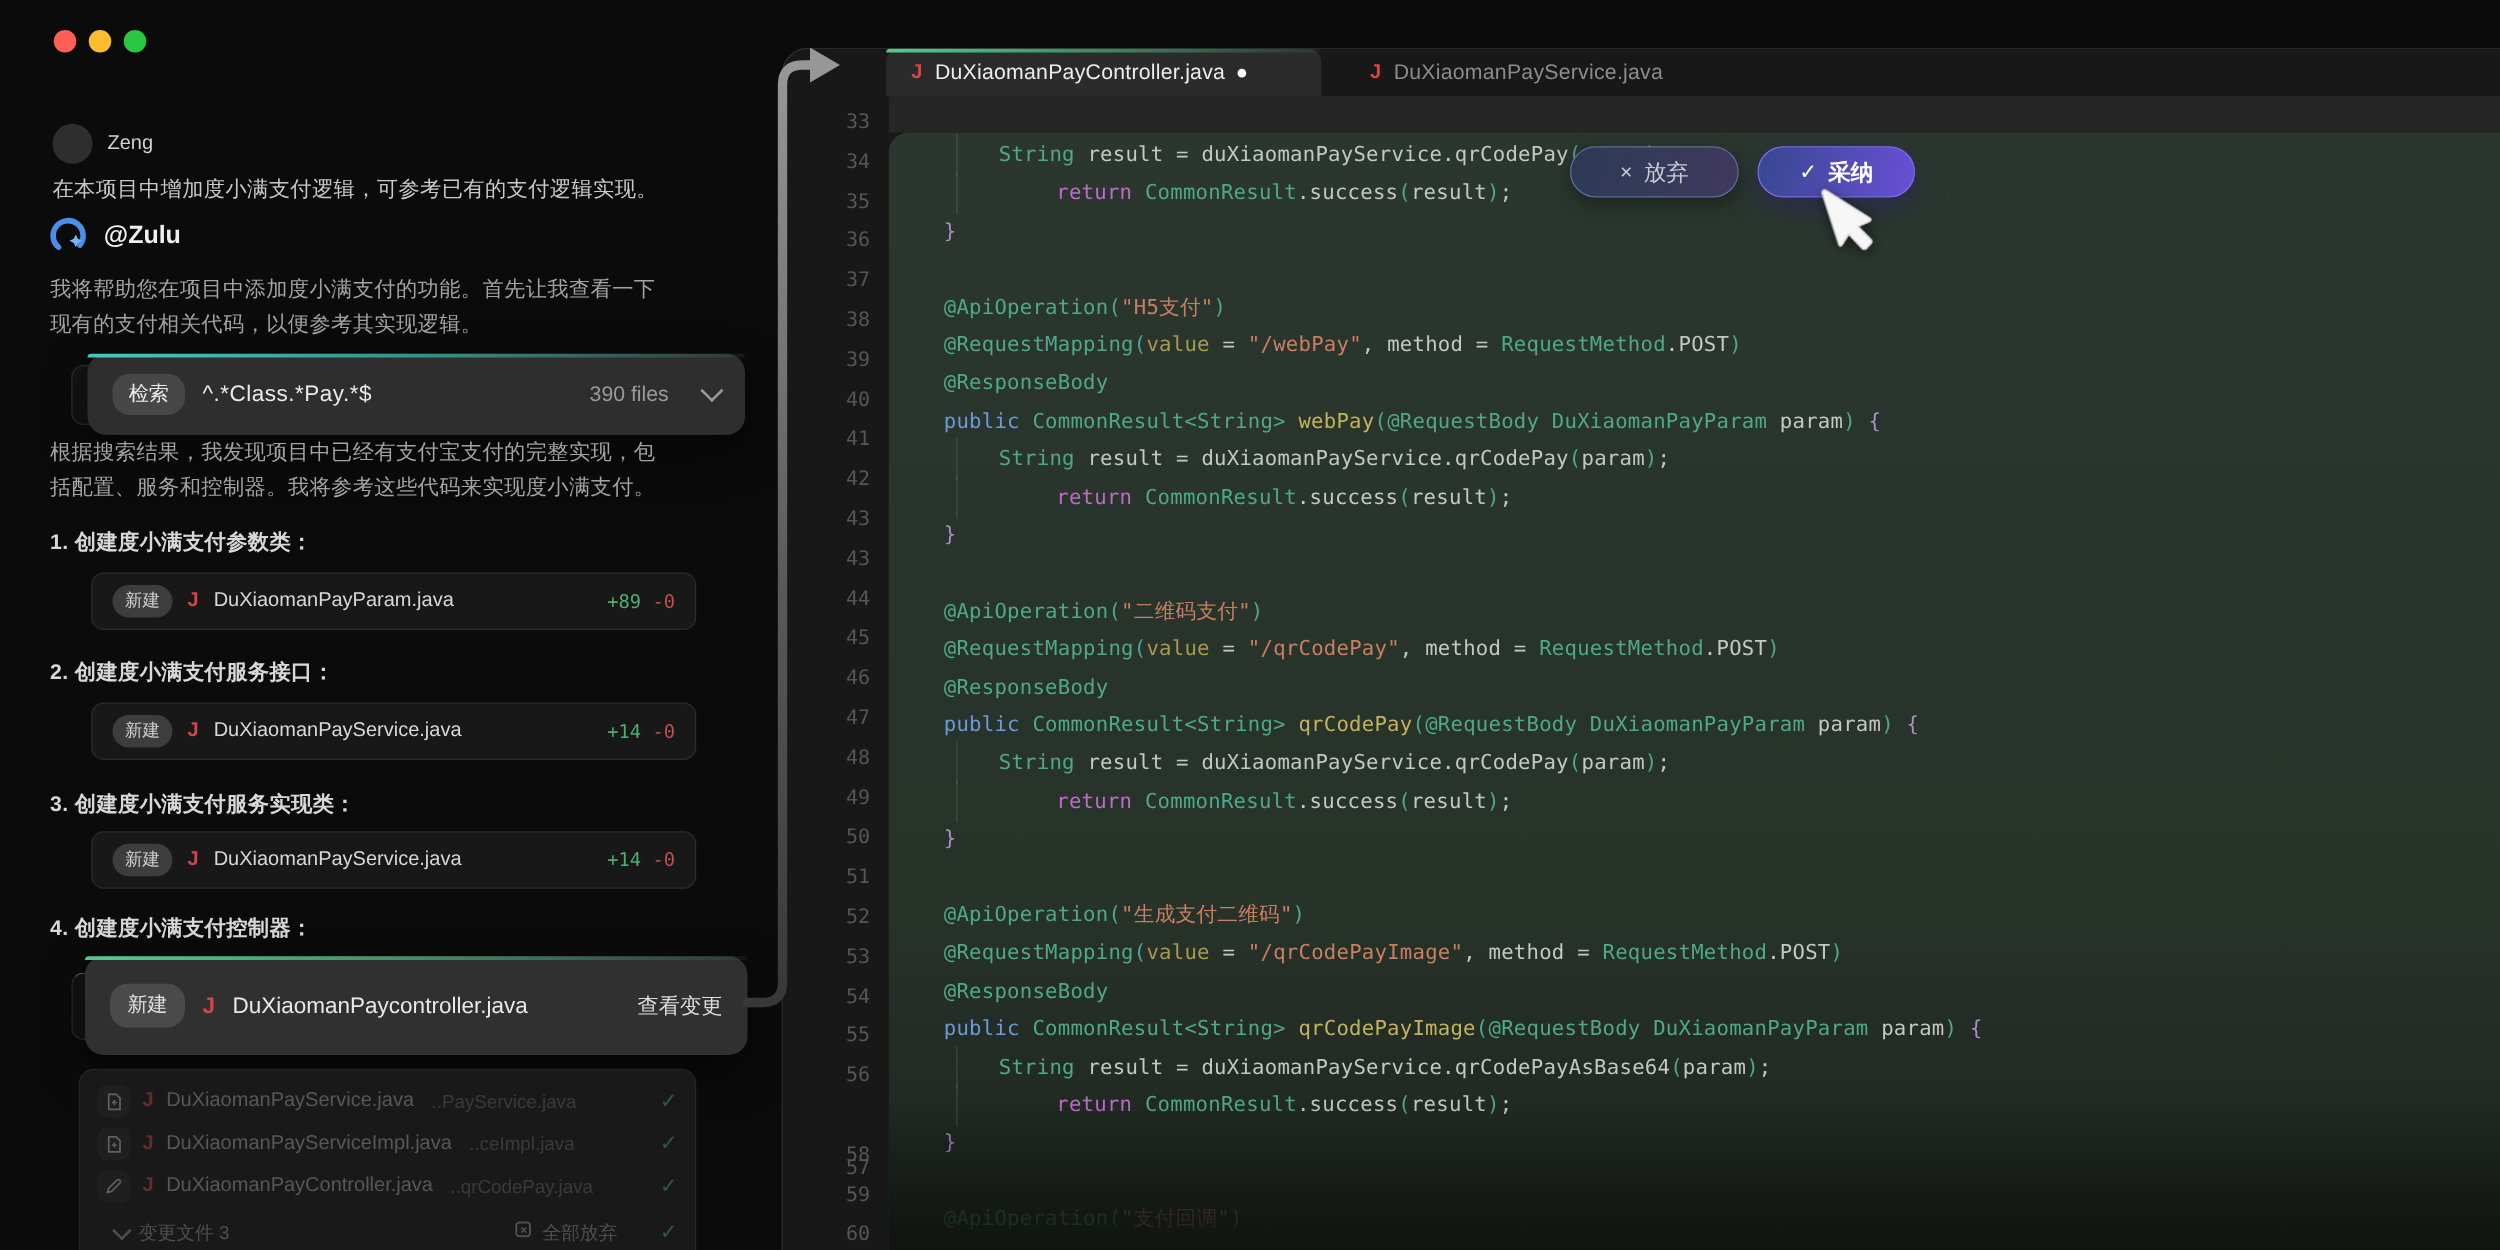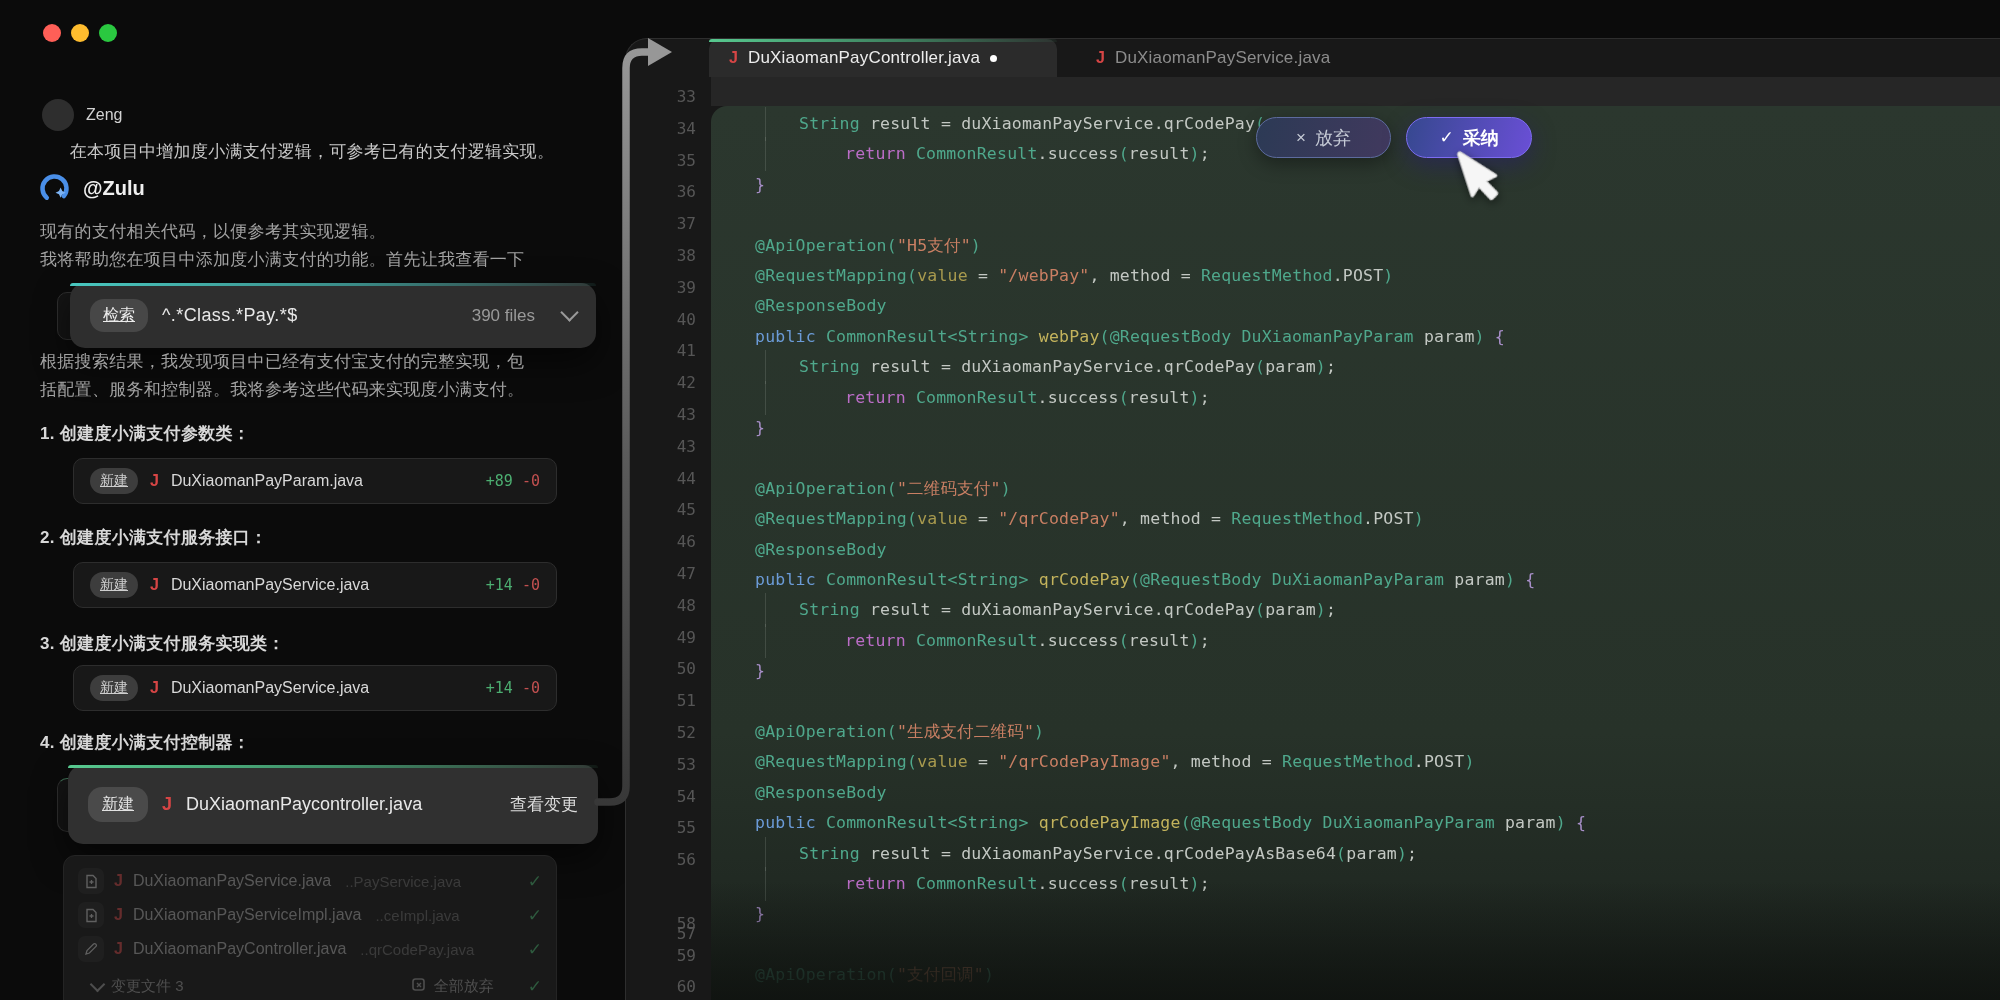--- a/index.html
+++ b/index.html
@@ -13,21 +13,21 @@
   .avatar{width:32px;height:32px;border-radius:50%;background:#2e2e2e;}
   .uname{font-size:16px;color:#d2d2d2;}
   .msg{font-size:17px;line-height:28px;color:#a3a3a3;letter-spacing:.3px;}
   .msg.user{color:#c9c9c9;}
   .zulu-name{font-size:20px;font-weight:700;color:#f0f0f0;}
   .step-title{font-size:17px;font-weight:600;color:#d8d8d8;letter-spacing:.3px;}
   .chip{position:absolute;left:73px;width:484px;height:46px;background:#181818;
         border:1px solid #2d2d2d;border-radius:10px;display:flex;align-items:center;
         padding:0 16px;box-sizing:border-box;gap:12px;}
   .badge{background:#3d3d3d;color:#cfcfcf;font-size:14px;border-radius:14px;
-         padding:4px 10px;flex:0 0 auto;text-decoration:underline;}
+         padding:4px 10px;flex:0 0 auto;}
   .jicon{color:#d64545;font-weight:700;font-size:16px;flex:0 0 auto;}
   .fname{font-size:16px;color:#d8d8d8;}
   .diff{margin-left:auto;font-family:"DejaVu Sans Mono",monospace;font-size:15px;}
   .dadd{color:#4cae71;} .ddel{color:#c25050;}
   
   .popcard{position:absolute;background:#2e2e2e;border-radius:15px;
            box-shadow:0 14px 34px rgba(0,0,0,.55);display:flex;align-items:center;
            padding:0 20px;box-sizing:border-box;gap:14px;}
   .popcard::before{content:"";position:absolute;left:0;right:0;top:0;height:2.5px;
            border-radius:15px 15px 0 0;}
@@ -92,35 +92,35 @@
 <body>
 
 <div class="light abs" style="left:43px;background:#ff5f57;"></div>
 <div class="light abs" style="left:71px;background:#febc2e;"></div>
 <div class="light abs" style="left:99px;background:#2ac840;"></div>
 
 <div class="abs" style="left:42px;top:99px;display:flex;align-items:center;gap:12px;">
   <div class="avatar"></div>
   <span class="uname">Zeng</span>
 </div>
-<div class="abs msg user" style="left:42px;top:138px;width:540px;text-align:center;">在本项目中增加度小满支付逻辑，可参考已有的支付逻辑实现。</div>
+<div class="abs msg user" style="left:42px;top:138px;width:540px;">在本项目中增加度小满支付逻辑，可参考已有的支付逻辑实现。</div>
 
 <div class="abs" style="left:38px;top:172px;display:flex;align-items:center;gap:12px;">
   <span style="width:33px;height:33px;display:inline-block;">
     <svg width="33" height="33" viewBox="0 0 33 33">
       <circle cx="16.5" cy="16.5" r="12" fill="none" stroke="#4a8fe8" stroke-width="4.5" stroke-linecap="round" stroke-dasharray="56 20" transform="rotate(-230 16.5 16.5)"></circle>
       <path d="M22 18 l2.1 4.4 4.4 2.1 -4.4 2.1 -2.1 4.4 -2.1 -4.4 -4.4 -2.1 4.4 -2.1 Z" fill="#7db4f5" transform="scale(.78) translate(7,2)"></path>
     </svg>
   </span>
   <span class="zulu-name">@Zulu</span>
 </div>
 
 <div class="abs msg" style="left:40px;top:218px;width:560px;">
+  <div>我将帮助您在项目中添加度小满支付的功能。首先让我查看一下</div>
   <div>现有的支付相关代码，以便参考其实现逻辑。</div>
-  <div>我将帮助您在项目中添加度小满支付的功能。首先让我查看一下</div>
 </div>
 
 <div class="sliver" style="left:57px;top:292px;width:26px;height:46px;"></div>
 
 <div class="popcard pop-teal" style="left:70px;top:283px;width:526px;height:65px;">
   <span class="badge" style="font-size:16px;padding:6px 13px;background:#474747;color:#ececec;">检索</span>
   <span class="search-query">^.*Class.*Pay.*$</span>
   <span class="files-count">390 files</span>
   <span class="chev"></span>
 </div>

